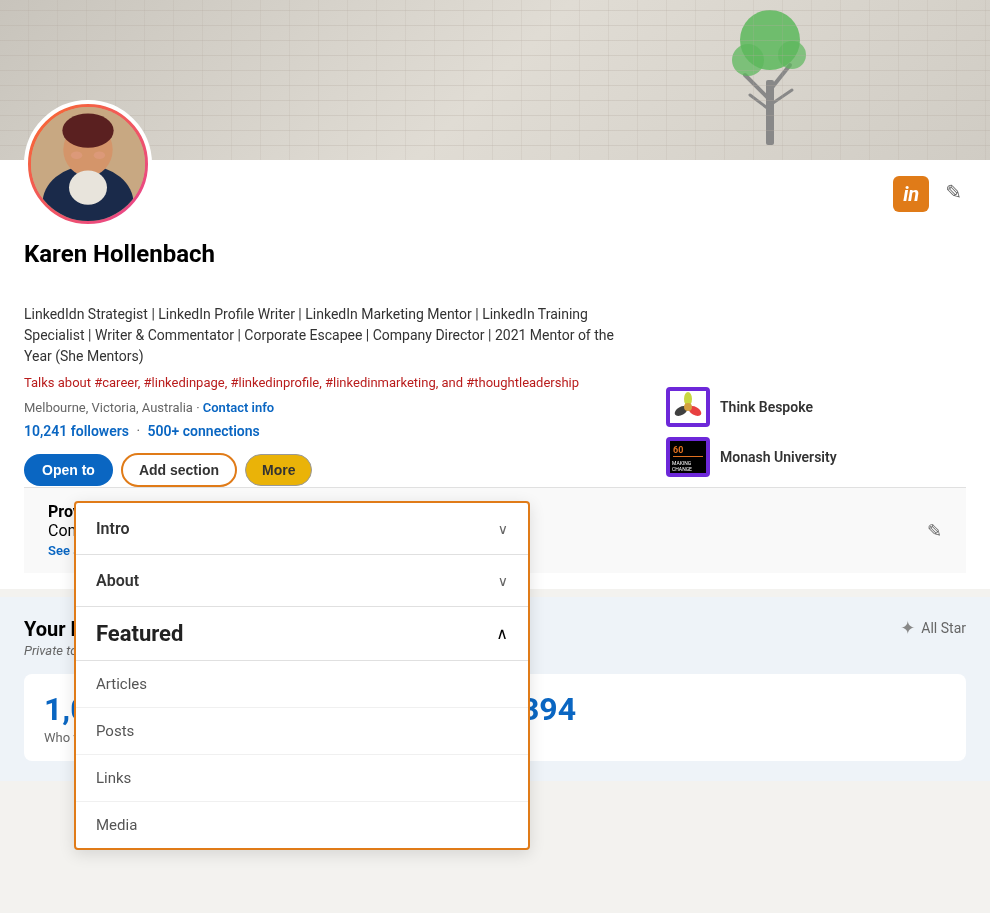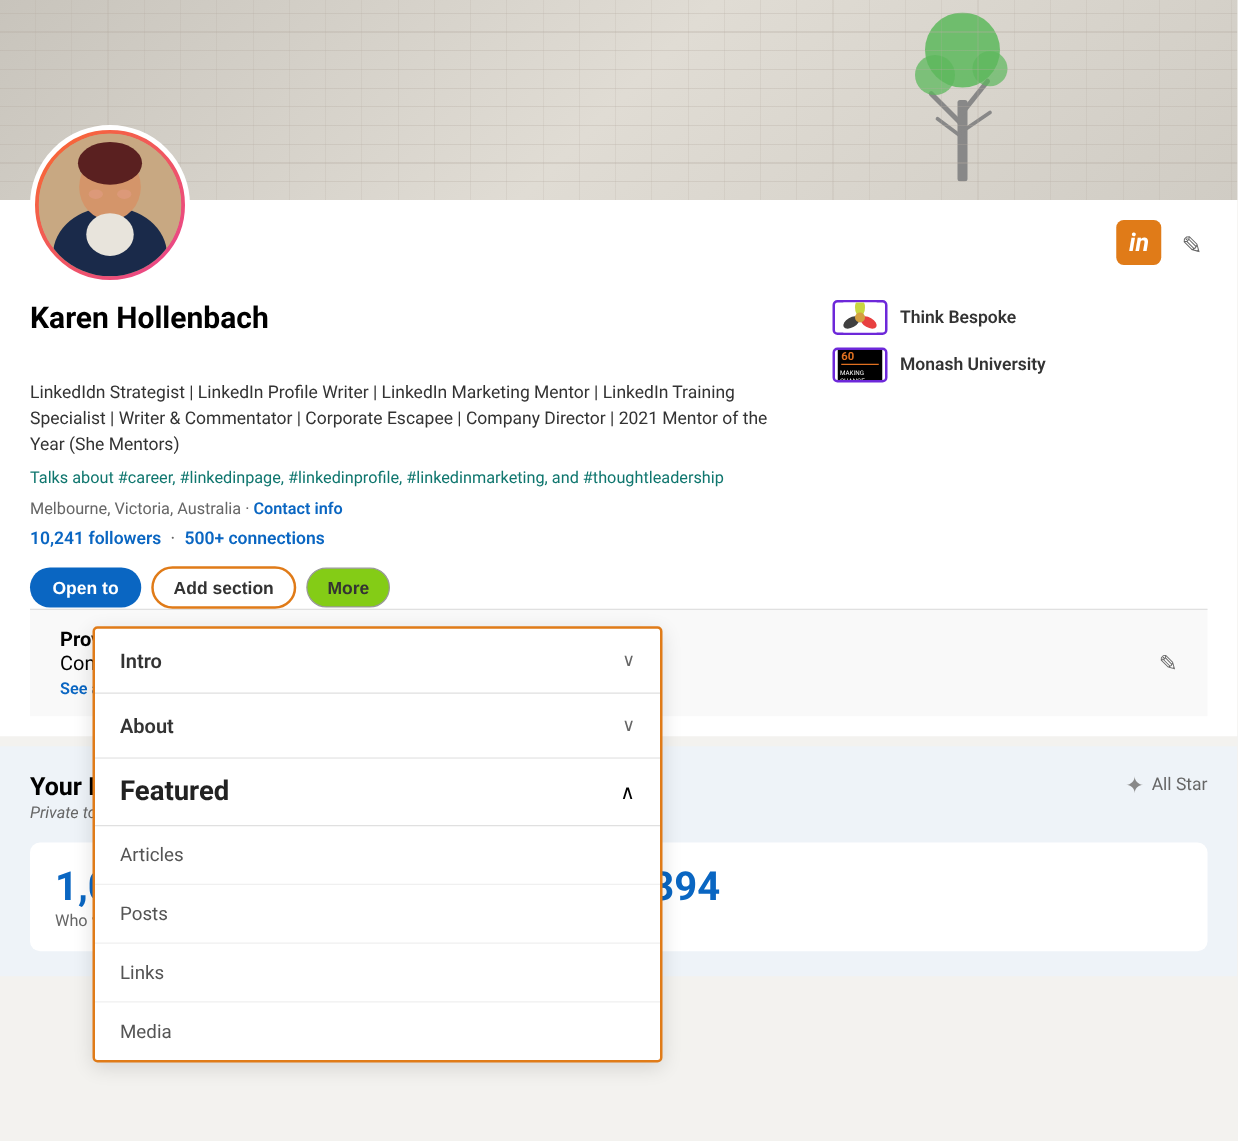--- a/index.html
+++ b/index.html
@@ -84,21 +84,21 @@
       overflow: hidden;
       display: flex;
       align-items: flex-end;
       justify-content: center;
     }
 
     
     .profile-top-icons {
       display: flex;
       justify-content: flex-end;
-      align-items: flex-end;
+      align-items: flex-start;
       gap: 12px;
       padding-top: 16px;
       padding-bottom: 8px;
       min-height: 56px;
     }
     .linkedin-badge {
       width: 36px;
       height: 36px;
       background: #e07b18;
       border-radius: 6px;
@@ -116,20 +116,21 @@
       color: #666;
       cursor: pointer;
       padding: 4px;
     }
 
     
     .profile-info-row {
       display: flex;
       gap: 40px;
       margin-top: 20px;
+      align-items: flex-end;
     }
     .profile-left {
       flex: 1;
       min-width: 0;
     }
     .profile-right {
       width: 300px;
       flex-shrink: 0;
     }
 
@@ -141,21 +142,21 @@
     }
     .profile-headline {
       font-size: 14px;
       color: #333;
       line-height: 1.5;
       margin-bottom: 8px;
       margin-top: 36px;
     }
     .profile-talks {
       font-size: 13px;
-      color: #0f766e;
+      color: #b91c1c;
       margin-bottom: 6px;
     }
     .profile-location {
       font-size: 13px;
       color: #666;
       margin-bottom: 8px;
       margin-top: 10px;
     }
     .profile-location a {
       color: #0a66c2;
@@ -178,25 +179,25 @@
 
     
     .company-item {
       display: flex;
       align-items: center;
       gap: 10px;
       margin-bottom: 10px;
     }
     .company-logo {
       width: 44px;
-      height: 28px;
+      height: 40px;
       border-radius: 4px;
       overflow: hidden;
       flex-shrink: 0;
-      border: 2px solid #6d28d9;
+      border: 4px solid #6d28d9;
       display: flex;
       align-items: center;
       justify-content: center;
       background: #fff;
     }
     .company-name {
       font-size: 14px;
       font-weight: 600;
       color: #333;
     }
@@ -223,21 +224,21 @@
       background: #fff;
       color: #333;
       border: 2px solid #e07b18;
       border-radius: 20px;
       padding: 7px 16px;
       font-size: 14px;
       font-weight: 600;
       cursor: pointer;
     }
     .btn-more {
-      background: #84cc16;
+      background: #eab308;
       color: #333;
       border: 1.5px solid #999;
       border-radius: 20px;
       padding: 7px 16px;
       font-size: 14px;
       font-weight: 600;
       cursor: pointer;
     }
 
     

